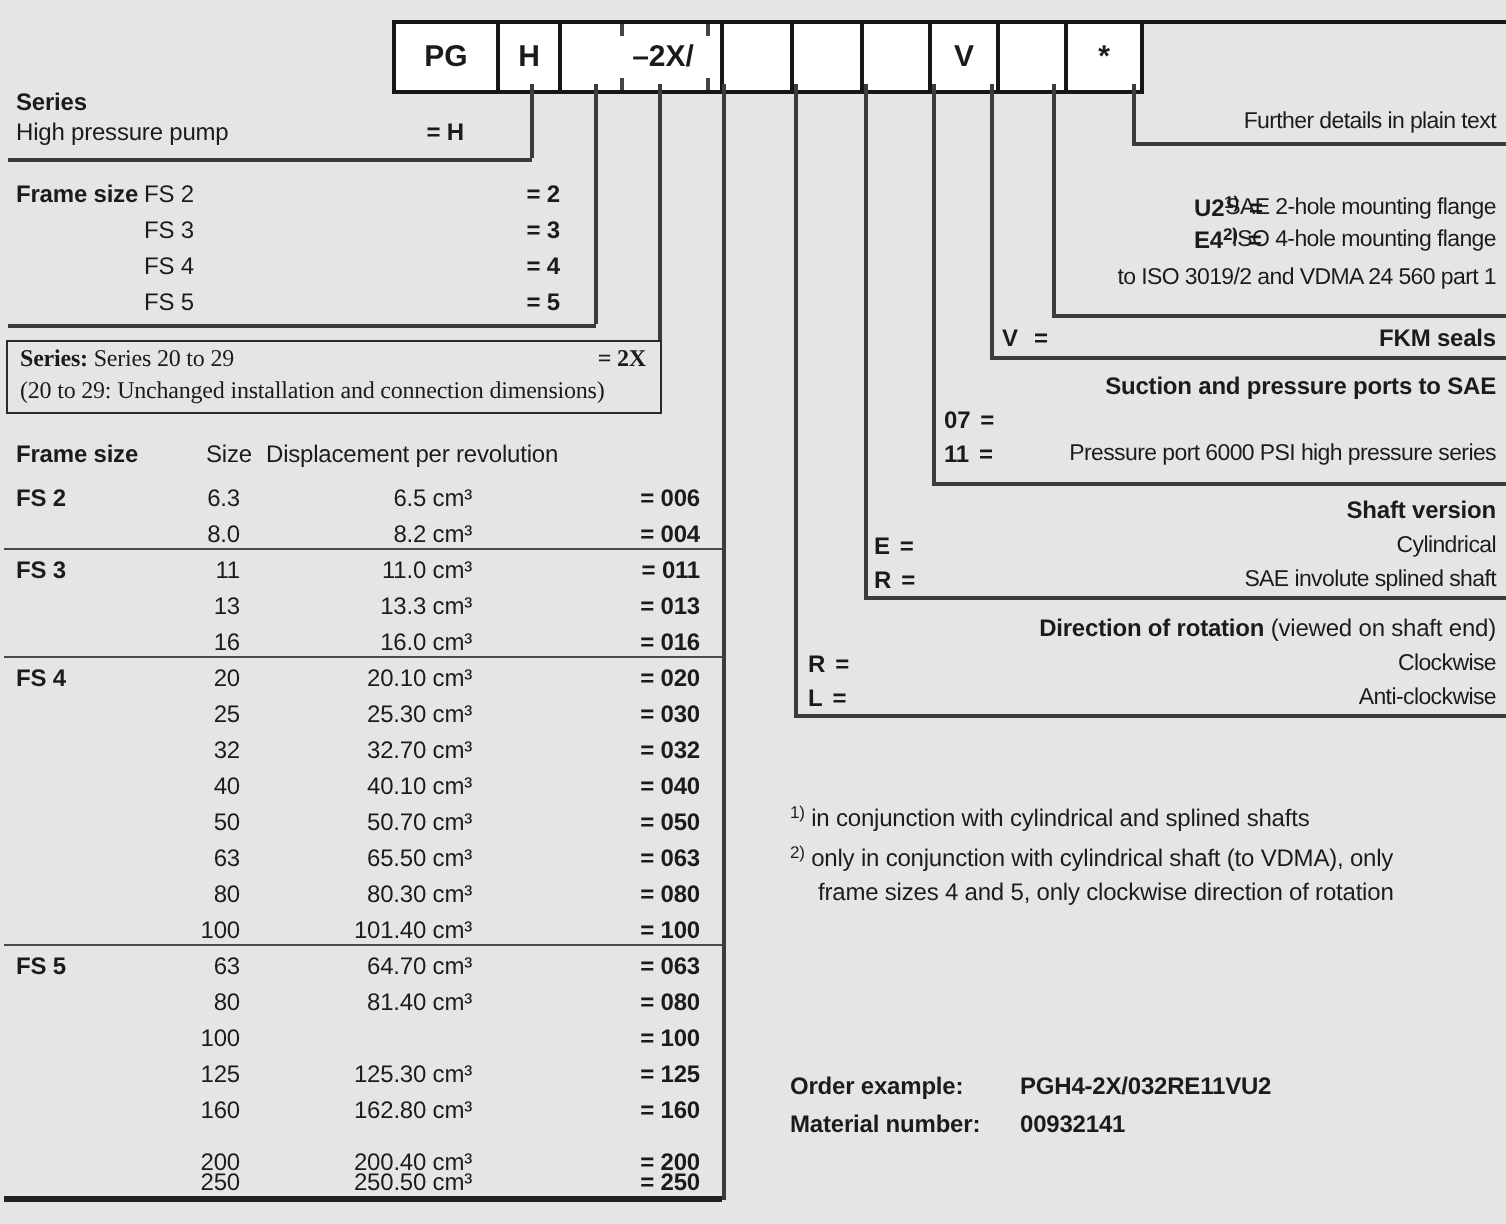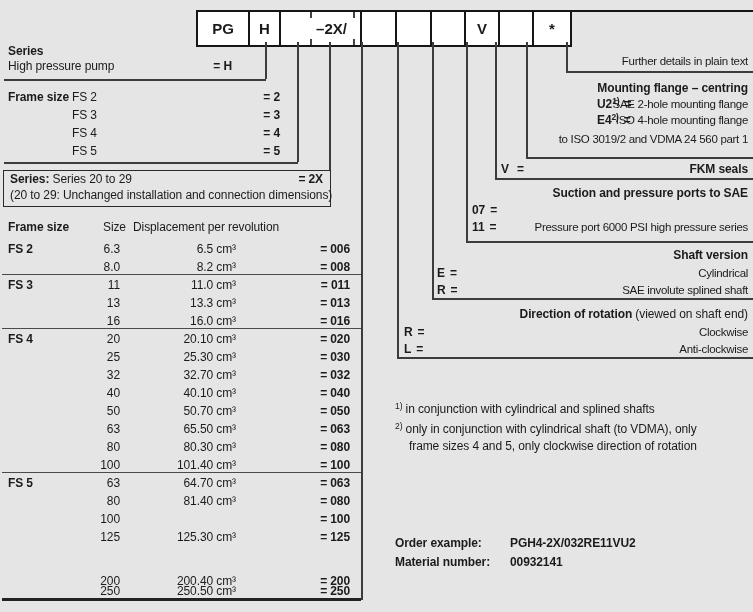--- a/index.html
+++ b/index.html
@@ -15,21 +15,21 @@
   .thick{height:2.5px;background:#222;}
   .thin{height:1.2px;background:#4a4a4a;}
   .codebar{position:absolute;left:196px;top:10px;height:33px;display:flex;
            border:2px solid #161616;background:#fff;}
   .cell{border-left:2px solid #161616;display:flex;align-items:center;justify-content:center;
         font-weight:bold;font-size:15px;box-sizing:border-box;position:relative;letter-spacing:0;}
   .cell:first-child{border-left:none;}
   .tick{position:absolute;width:1.6px;height:6px;background:#444;}
   sup{font-size:8.5px;line-height:0;vertical-align:4px;font-weight:bold;}
   .fnsup{font-weight:normal;}
-  .box2x{position:absolute;left:3px;top:170px;width:328px;height:37px;border:1.6px solid #2a2a2a;box-sizing:border-box;}
+  .box2x{position:absolute;left:3px;top:170px;width:328px;height:37px;border:1.6px solid #2a2a2a;box-sizing:border-box;font-family:Liberation Serif, serif;}
   .eq{display:inline-block;margin-left:5px;font-weight:bold;}
   .trow{position:absolute;left:0;width:361px;height:18px;}
   .trow span{position:absolute;line-height:18px;top:0;}
   .c1{left:8px;font-weight:bold;}
   .c2{left:85px;width:35px;text-align:right;}
   .c3{left:130px;width:106px;text-align:right;}
   .c4{left:286px;width:64px;text-align:right;font-weight:bold;}
 </style>
 </head>
 <body>
@@ -111,21 +111,21 @@
   <div class="trow" style="top:240px">
       <span class="c1">FS 2</span>
       <span class="c2">6.3</span>
       <span class="c3">6.5 cm³</span>
       <span class="c4">= 006</span>
     </div>
   <div class="trow" style="top:258px">
       <span class="c1"></span>
       <span class="c2">8.0</span>
       <span class="c3">8.2 cm³</span>
-      <span class="c4">= 008</span>
+      <span class="c4">= 004</span>
     </div>
   <div class="hl thin" style="left:2px;top:274px;width:359px"></div>
   <div class="trow" style="top:276px">
       <span class="c1">FS 3</span>
       <span class="c2">11</span>
       <span class="c3">11.0 cm³</span>
       <span class="c4">= 011</span>
     </div>
   <div class="trow" style="top:294px">
       <span class="c1"></span>
@@ -205,38 +205,43 @@
       <span class="c1"></span>
       <span class="c2">100</span>
       <span class="c4">= 100</span>
     </div>
   <div class="trow" style="top:528px">
       <span class="c1"></span>
       <span class="c2">125</span>
       <span class="c3">125.30 cm³</span>
       <span class="c4">= 125</span>
     </div>
+  <div class="trow" style="top:546px">
+      <span class="c1"></span>
+      <span class="c2">160</span>
+      <span class="c3">162.80 cm³</span>
+      <span class="c4">= 160</span>
+    </div>
   <div class="trow" style="top:572px">
       <span class="c1"></span>
       <span class="c2">200</span>
       <span class="c3">200.40 cm³</span>
       <span class="c4">= 200</span>
     </div>
   <div class="trow" style="top:582px">
       <span class="c1"></span>
       <span class="c2">250</span>
       <span class="c3">250.50 cm³</span>
       <span class="c4">= 250</span>
     </div>
   <div class="hl thick" style="left:2px;top:598px;width:359px"></div>
 
   <div class="abs desc" style="right:5px;top:55px">Further details in plain text</div>
   <div class="hl" style="left:566px;top:71px;width:187px"></div>
 
-  <div class="abs b" style="right:5px;top:82px">Mounting flange – centring</div>
   <div class="abs" style="left:597px;top:98px"><span class="b">U2</span><sup>1)</sup><span class="eq">=</span></div>
   <div class="abs desc" style="right:5px;top:98px">SAE 2-hole mounting flange</div>
   <div class="abs" style="left:597px;top:114px"><span class="b">E4</span><sup>2)</sup><span class="eq">=</span></div>
   <div class="abs desc" style="right:5px;top:114px">ISO 4-hole mounting flange</div>
   <div class="abs desc" style="right:5px;top:133px">to ISO 3019/2 and VDMA 24 560 part 1</div>
   <div class="hl" style="left:526px;top:157px;width:227px"></div>
 
   <div class="abs b" style="left:501px;top:163px">V</div>
   <div class="abs b" style="left:517px;top:163px">=</div>
   <div class="abs b" style="right:5px;top:163px">FKM seals</div>

